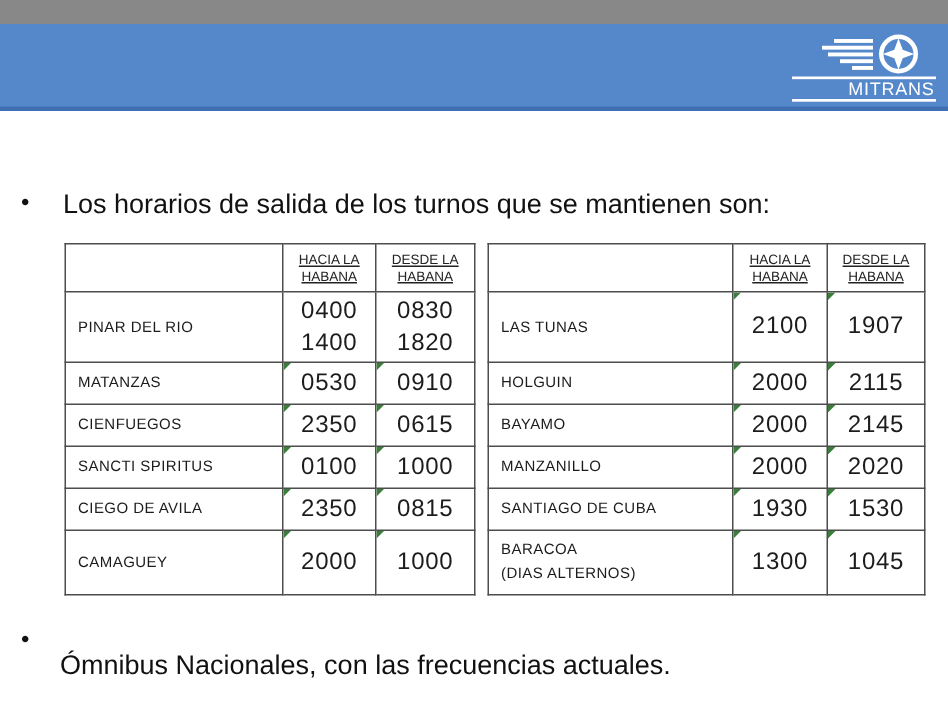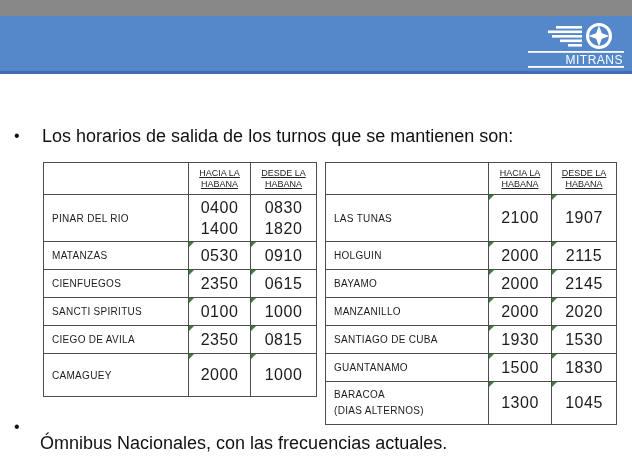--- a/index.html
+++ b/index.html
@@ -149,25 +149,20 @@
     <tr class="rh-reg">
       <td class="city">MANZANILLO</td>
       <td class="time flag">2000</td>
       <td class="time flag">2020</td>
     </tr>
     <tr class="rh-reg">
       <td class="city">SANTIAGO DE CUBA</td>
       <td class="time flag">1930</td>
       <td class="time flag">1530</td>
     </tr>
-    <tr class="rh-reg">
-      <td class="city">GUANTANAMO</td>
-      <td class="time flag">1500</td>
-      <td class="time flag">1830</td>
-    </tr>
     <tr class="rh-last">
       <td class="city city-two">
         <div>BARACOA</div>
         <div>(DIAS ALTERNOS)</div>
       </td>
       <td class="time flag">1300</td>
       <td class="time flag">1045</td>
     </tr>
   </tbody>
     </table>

